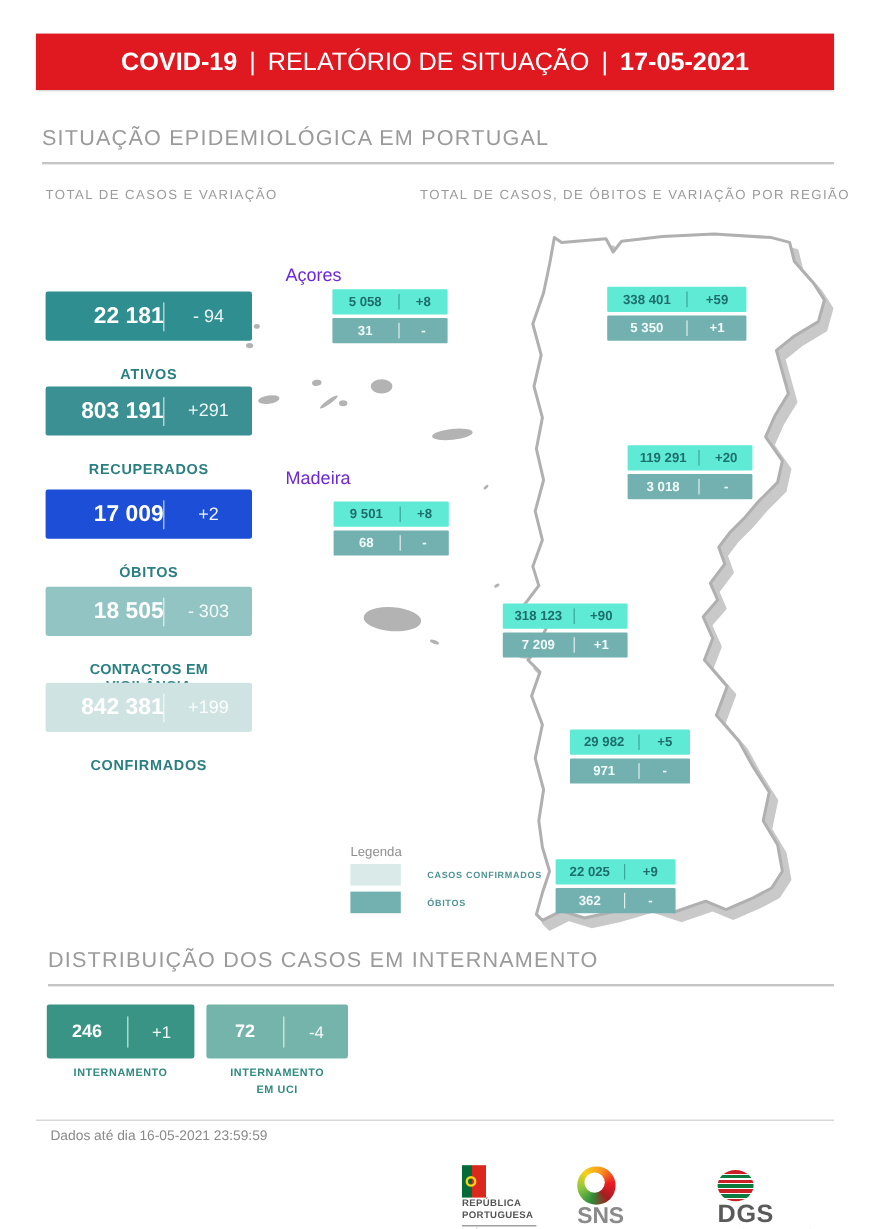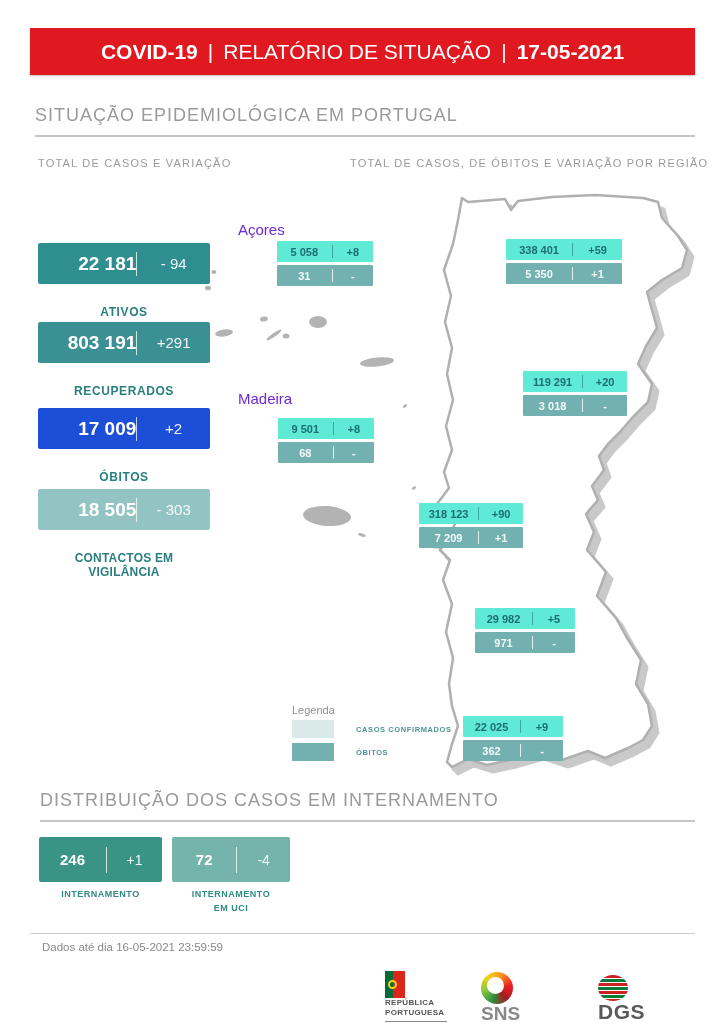--- a/index.html
+++ b/index.html
@@ -180,20 +180,28 @@
     <div class="lbl">ÓBITOS</div>
   </div>
   <div class="stat" id="st-contactos">
     <div class="box">
       <span class="val">18 505</span>
       <span class="pipe"></span>
       <span class="var">- 303</span>
     </div>
     <div class="lbl">CONTACTOS EM VIGILÂNCIA</div>
   </div>
+  <div class="stat" id="st-confirmados">
+    <div class="box">
+      <span class="val">842 381</span>
+      <span class="pipe"></span>
+      <span class="var">+199</span>
+    </div>
+    <div class="lbl">CONFIRMADOS</div>
+  </div>
 
   <div class="rg-label" id="lbl-acores">Açores</div>
   <div class="rg-label" id="lbl-madeira">Madeira</div>
 
   <div class="region" id="rg-acores">
     <div class="rrow light">
       <span class="rv">5 058</span>
       <span class="rpipe"></span>
       <span class="rvar">+8</span>
     </div>

